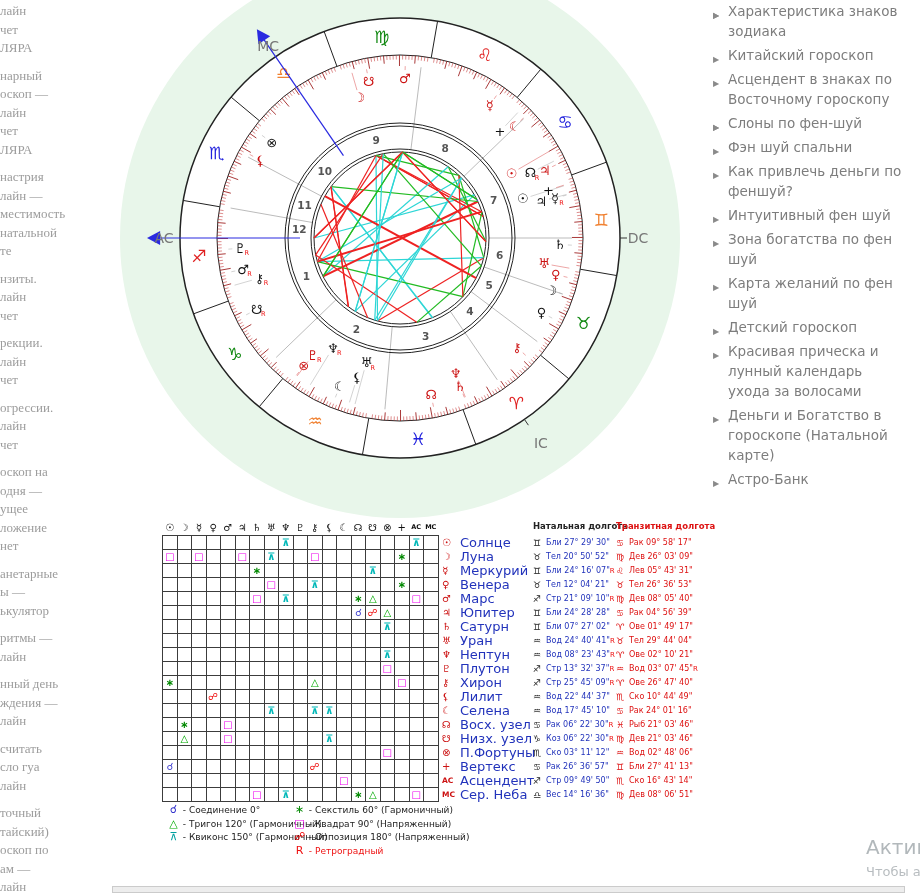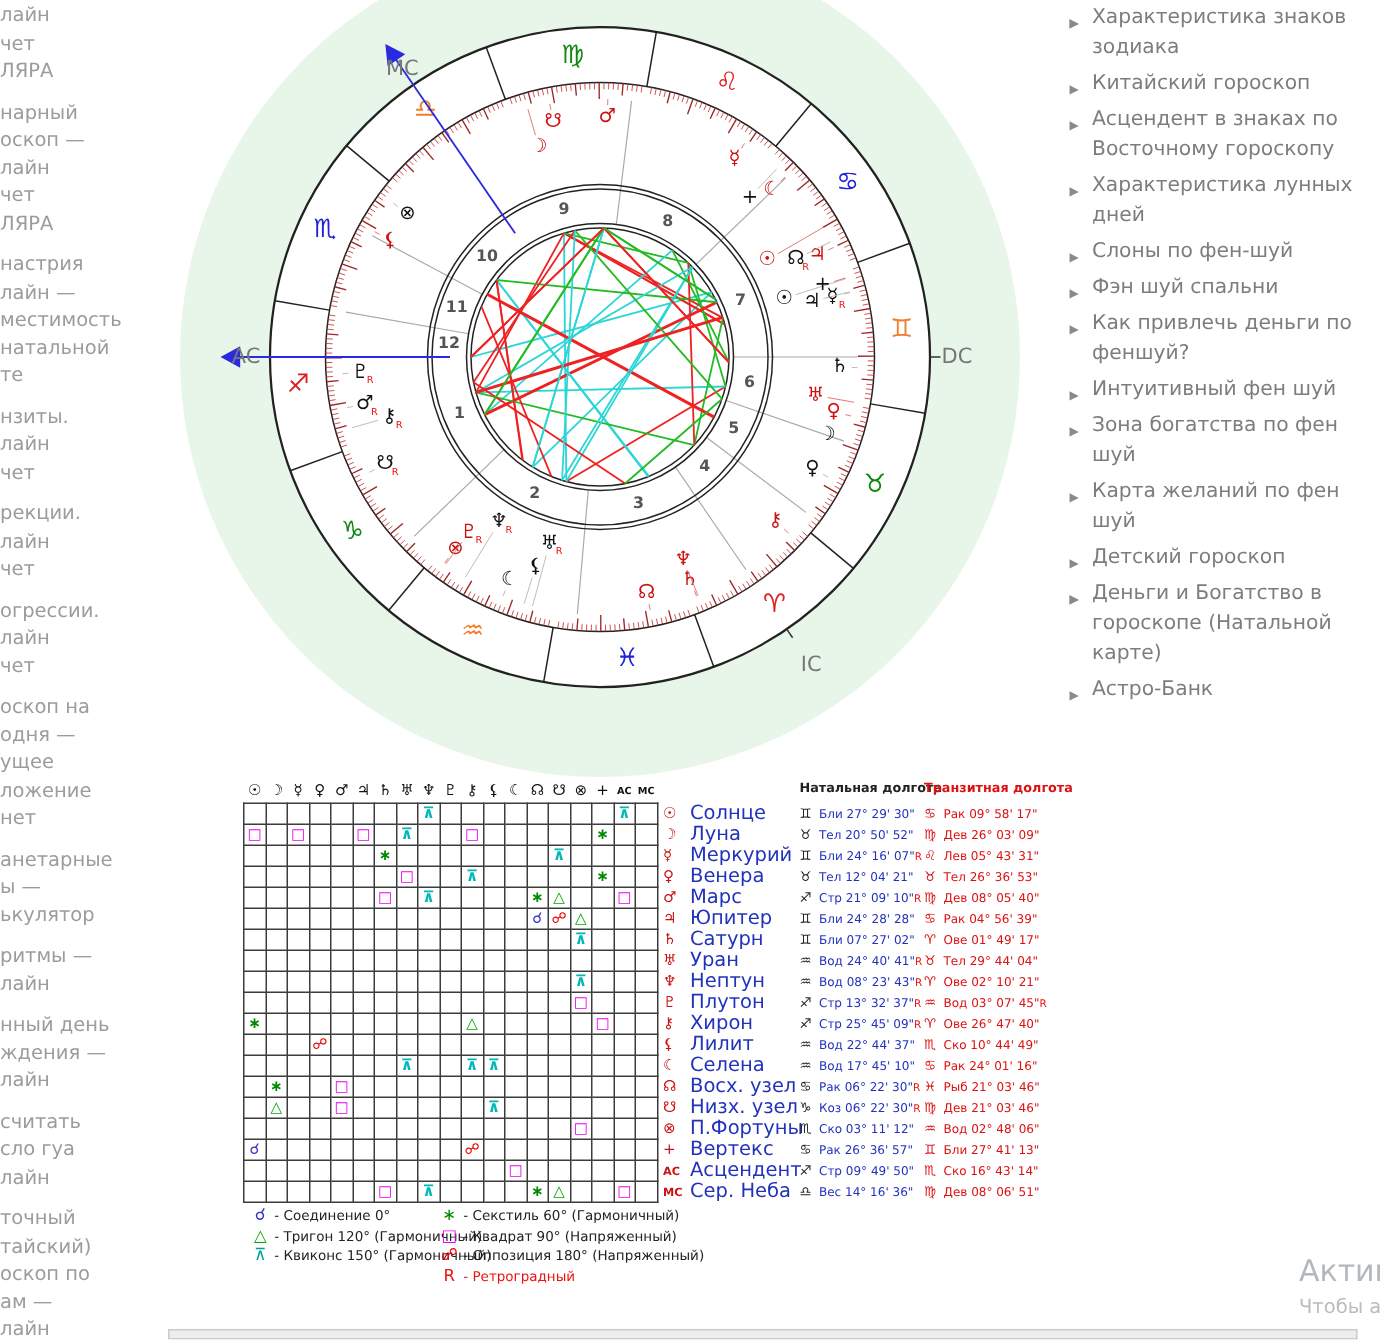--- a/index.html
+++ b/index.html
@@ -1,21 +1,21 @@
 <!DOCTYPE html>
 <html><head>
 <meta charset="utf-8">
 <style>
   html,body{margin:0;padding:0}
   body{width:920px;height:893px;overflow:hidden;background:#fff;position:relative;
        font-family:"DejaVu Sans","Liberation Sans",sans-serif;}
   
   #left-sidebar{position:absolute;left:0;top:2px;width:104px;color:#9c9c9c;font-size:13px;}
   .lgroup{margin-bottom:9px;line-height:18.5px;}
-  .lgroup div{white-space:nowrap;cursor:pointer;}
+  .lgroup div{white-space:nowrap;cursor:pointer;font-family:Liberation Serif, serif;}
   
   #right-sidebar{position:absolute;left:712px;top:-3px;width:196px;}
   #right-sidebar ul{list-style:none;margin:0;padding:0;}
   #right-sidebar li{position:relative;padding-left:16px;margin-bottom:4px;font-size:13.5px;
                     line-height:20px;color:#7d7d7d;cursor:pointer;}
   #right-sidebar .arrow-icon{position:absolute;left:1px;top:5px;font-size:8px;color:#8a8a8a;}
   
   #wheel{position:absolute;left:115px;top:-45px;pointer-events:none;}
   
   #aspect-grid{position:absolute;left:162px;top:519px;border-collapse:collapse;table-layout:fixed;}
@@ -1264,29 +1264,29 @@
 </div>
 
 <div id="bottom-bar"></div>
 
 <aside id="right-sidebar">
   <ul>
       <li><span class="arrow-icon">▶</span></li>
       <li><span class="arrow-icon">▶</span><span>Характеристика знаков зодиака</span></li>
       <li><span class="arrow-icon">▶</span><span>Китайский гороскоп</span></li>
       <li><span class="arrow-icon">▶</span><span>Асцендент в знаках по Восточному гороскопу</span></li>
-      <li><span class="arrow-icon">▶</span><span>Характеристика лунных дней</span></li>
+      <li><span class="arrow-icon">▶</span></li>
       <li><span class="arrow-icon">▶</span><span>Слоны по фен-шуй</span></li>
       <li><span class="arrow-icon">▶</span><span>Фэн шуй спальни</span></li>
       <li><span class="arrow-icon">▶</span><span>Как привлечь деньги по феншуй?</span></li>
       <li><span class="arrow-icon">▶</span><span>Интуитивный фен шуй</span></li>
       <li><span class="arrow-icon">▶</span><span>Зона богатства по фен шуй</span></li>
       <li><span class="arrow-icon">▶</span><span>Карта желаний по фен шуй</span></li>
       <li><span class="arrow-icon">▶</span><span>Детский гороскоп</span></li>
-      <li><span class="arrow-icon">▶</span></li>
+      <li><span class="arrow-icon">▶</span><span>Красивая прическа и лунный календарь ухода за волосами</span></li>
       <li><span class="arrow-icon">▶</span><span>Деньги и Богатство в гороскопе (Натальной карте)</span></li>
       <li><span class="arrow-icon">▶</span><span>Астро-Банк</span></li>
     </ul>
 </aside>
 
 <div id="watermark">
   <div class="wm1">Актив</div>
   <div class="wm2">Чтобы а</div>
 </div>
 

